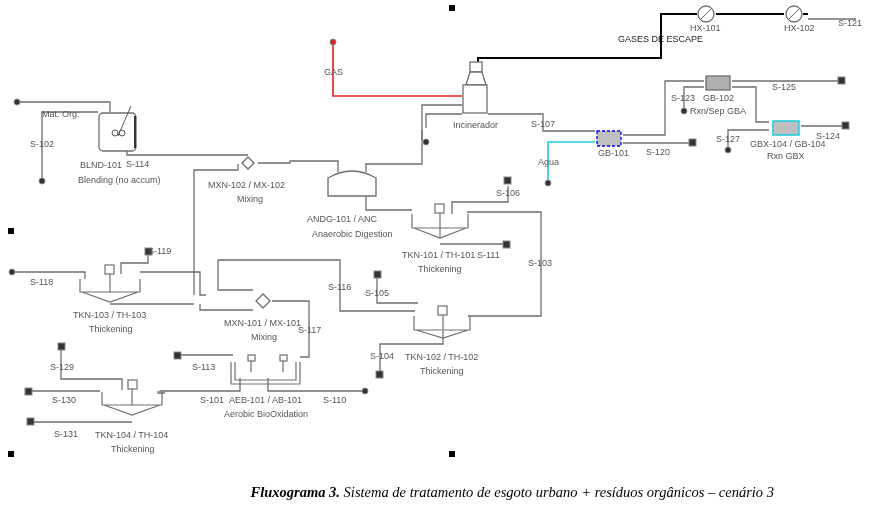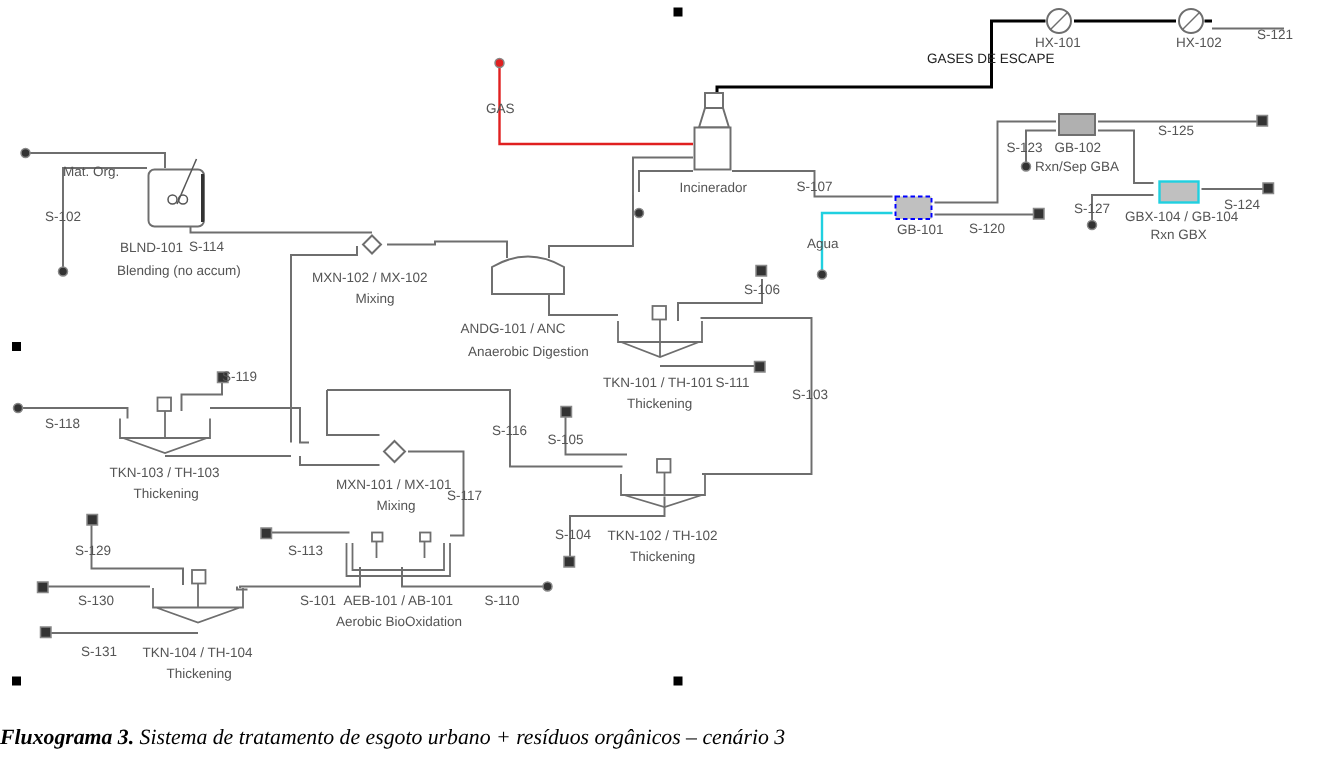--- a/index.html
+++ b/index.html
@@ -1,19 +1,19 @@
 <!DOCTYPE html>
 <html><head>
 <meta charset="utf-8">
 <style>
   html, body { margin:0; padding:0; background:#ffffff; }
   body { width:881px; height:507px; position:relative; overflow:hidden; font-family:"Liberation Sans", sans-serif; }
   #canvas { position:absolute; left:0; top:0; width:881px; height:475px; background:#ffffff; }
   svg text { font-family:"Liberation Sans", sans-serif; font-size:9px; fill:#555555; }
-  .caption { position:absolute; left:0; top:484px; width:774px; text-align:left; font-family:"Liberation Serif", serif; font-size:14.5px; font-style:italic; color:#000; }
+  .caption { position:absolute; left:0; top:484px; width:774px; text-align:right; font-family:"Liberation Serif", serif; font-size:14.5px; font-style:italic; color:#000; }
   .caption b { font-style:italic; font-weight:bold; }
 </style>
 </head>
 <body>
 
 <div id="canvas">
 <svg width="881" height="475" viewBox="0 0 881 475">
   <defs>
     <marker id="arr" markerWidth="6" markerHeight="6" refX="3" refY="3" orient="auto">
       <path d="M0,0 L6,3 L0,6 z" fill="#000"></path>

